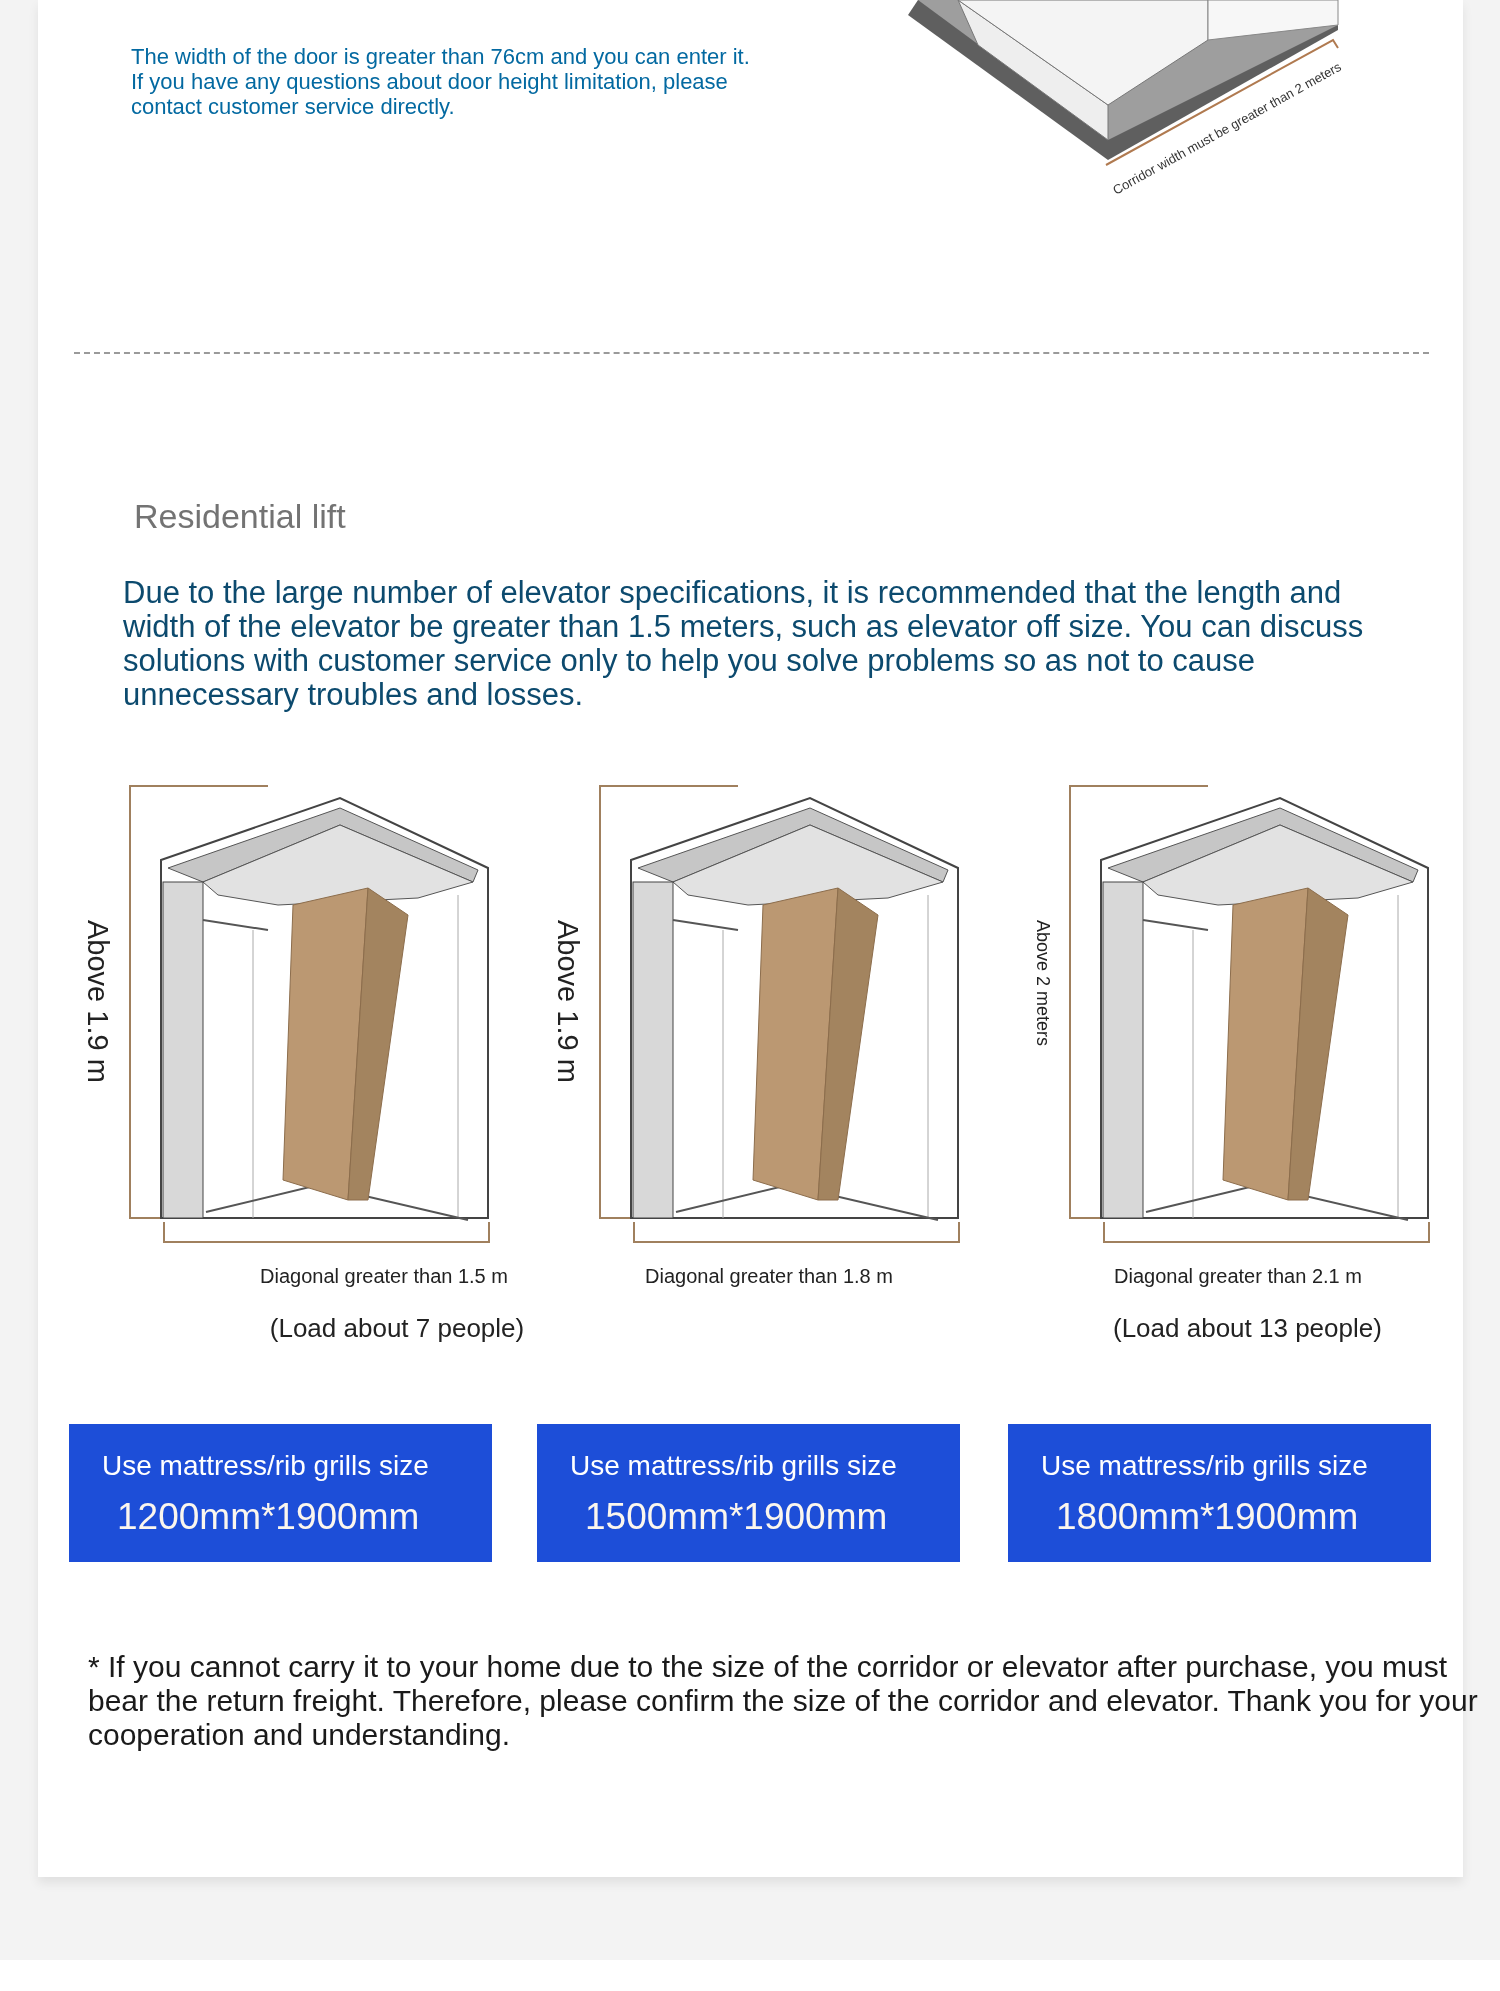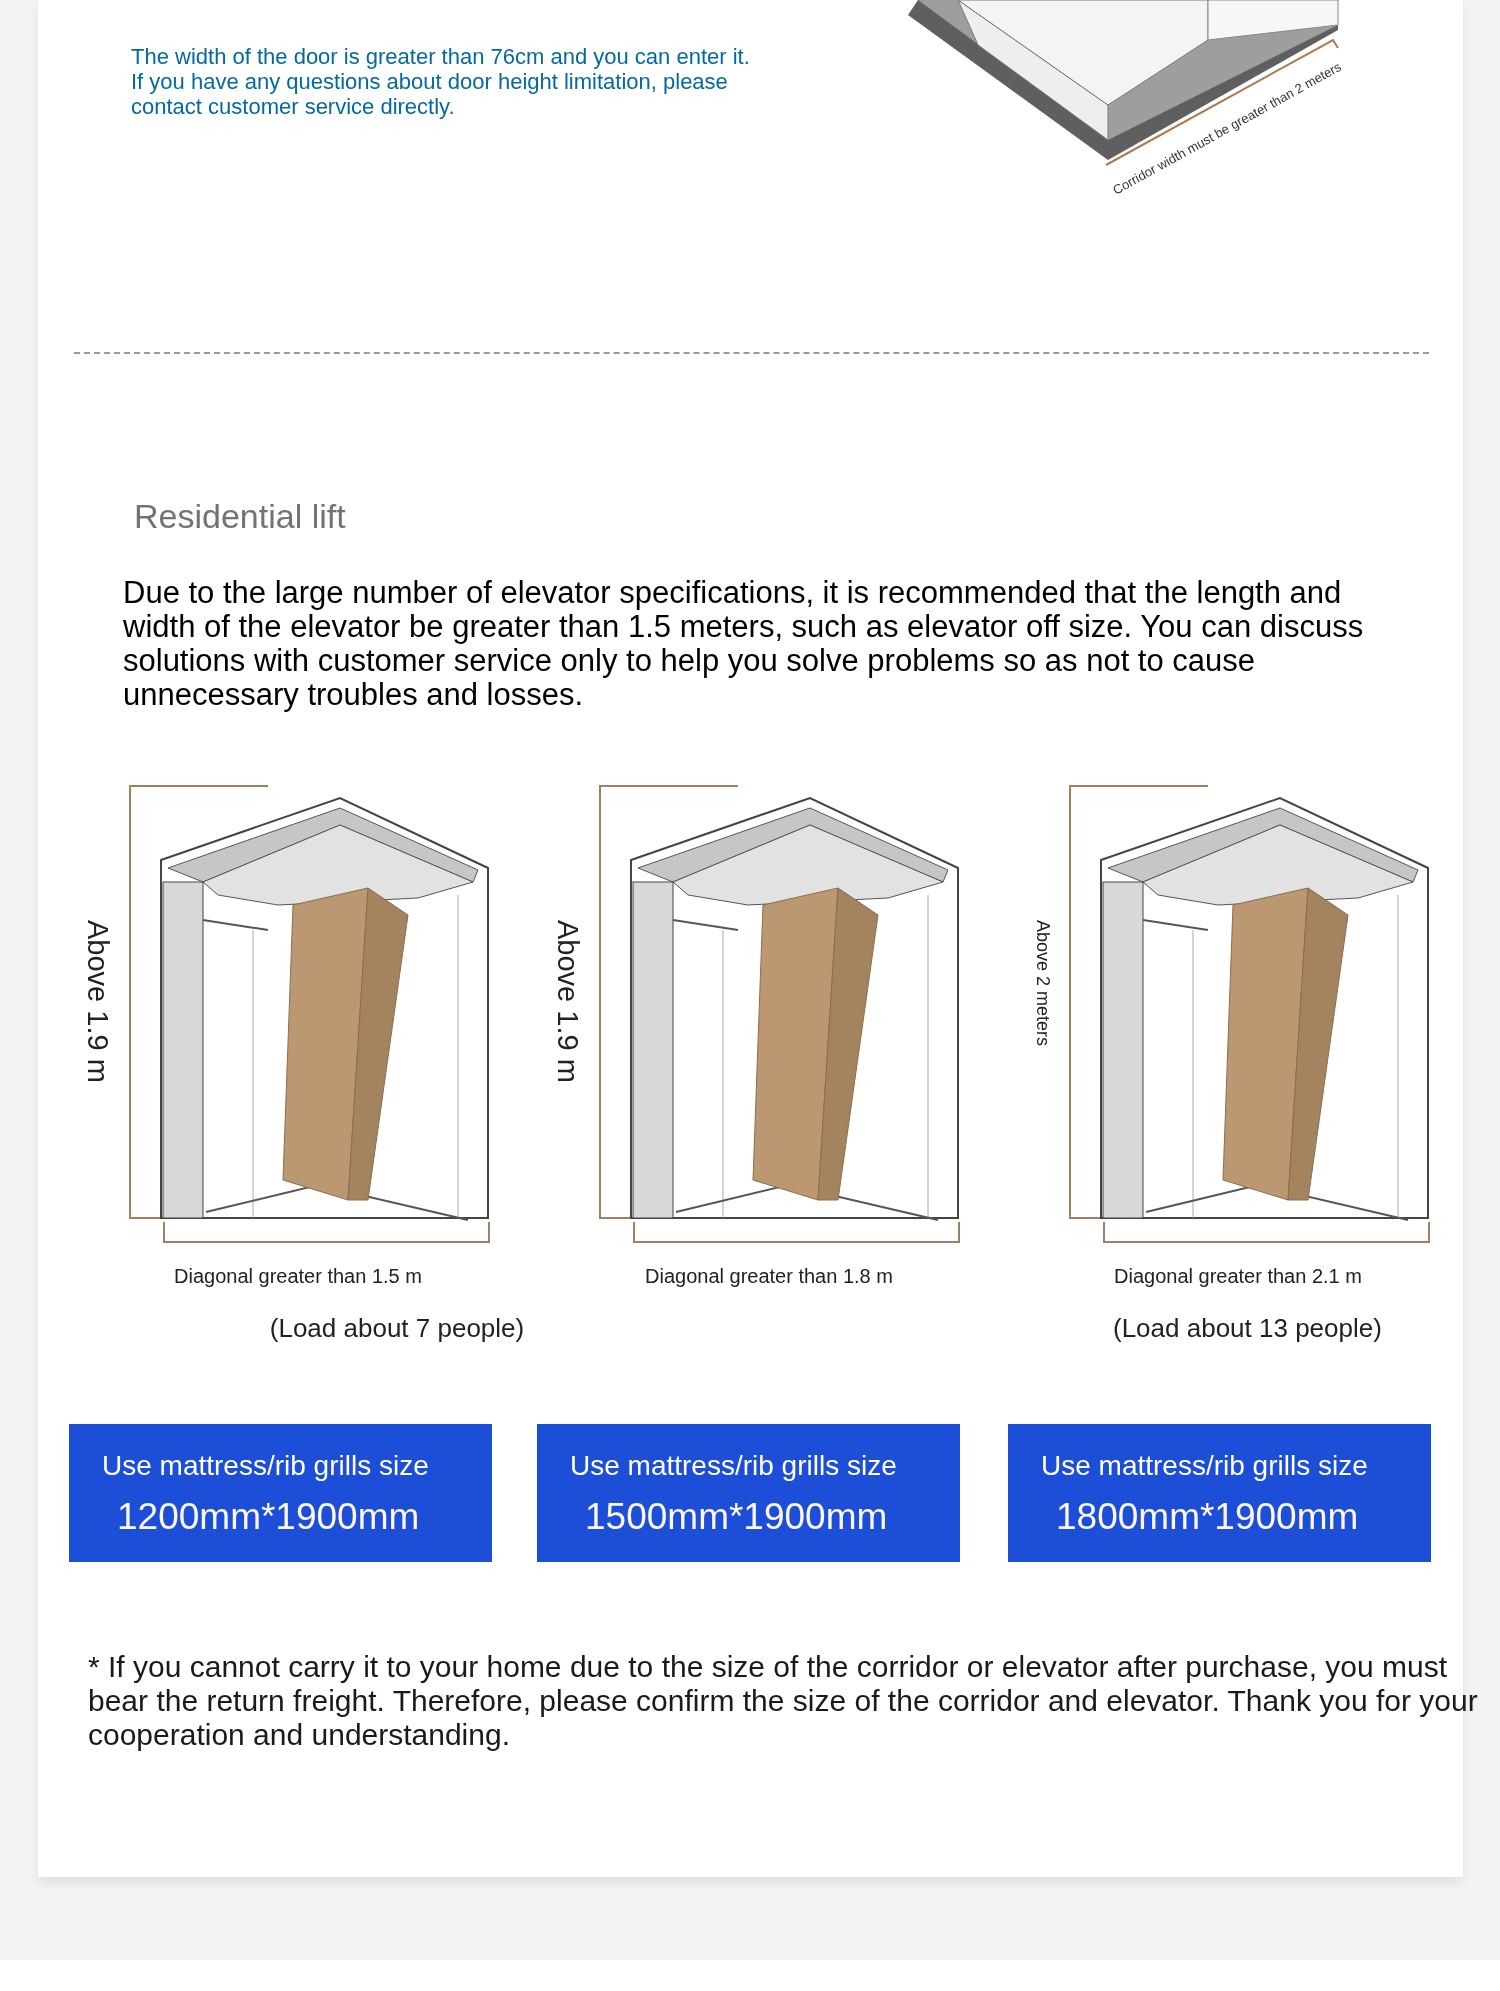--- a/index.html
+++ b/index.html
@@ -4,21 +4,21 @@
 <style>
   html,body{margin:0;padding:0;}
   body{width:1500px;height:1991px;background:#f3f3f3;position:relative;overflow:hidden;font-family:"Liberation Sans",sans-serif;color:#1a1a1a;}
   .bottom-white{position:absolute;left:0;top:1960px;width:1500px;height:31px;background:#fff;}
   .card{position:absolute;left:38px;top:0;width:1425px;height:1877px;background:#fff;box-shadow:0 6px 10px rgba(0,0,0,0.08);}
   .abs{position:absolute;}
   .door-text{left:93px;top:44px;width:620px;font-size:22px;line-height:25px;color:#0369a1;}
   .corridor-illus{left:840px;top:0;width:500px;height:220px;}
   .dash{left:36px;top:352px;width:1355px;height:0;border-top:2px dashed #9a9a9a;}
   .h-lift{left:96px;top:497px;font-size:34px;color:#737373;}
-  .para{left:85px;top:576px;width:1250px;font-size:31px;line-height:34px;color:#000000;}
+  .para{left:85px;top:576px;width:1250px;font-size:31px;line-height:34px;color:#0c4a6e;}
   .panel{position:absolute;top:780px;width:420px;height:470px;}
   .panel svg{position:absolute;left:0;top:0;}
   .vlabel{position:absolute;writing-mode:vertical-rl;color:#222;}
   .cap1{position:absolute;top:1265px;width:420px;text-align:left;font-size:20px;color:#222;}
   .cap2{position:absolute;top:1313px;width:420px;text-align:left;font-size:26px;color:#222;}
   .box{position:absolute;top:1424px;width:423px;height:138px;background:#1d4ed8;color:#fff;}
   .box .l1{position:absolute;left:33px;top:26px;font-size:28px;}
   .box .l2{position:absolute;left:48px;top:72px;font-size:37px;color:#fbf6ee;}
   .foot{left:50px;top:1650px;width:1400px;font-size:30px;line-height:34px;color:#1a1a1a;}
 </style>
@@ -93,21 +93,21 @@
       <rect x="85" y="102" width="40" height="336" fill="#d8d8d8" stroke="#444" stroke-width="1"></rect>
       <line x1="125" y1="140" x2="190" y2="150" stroke="#555" stroke-width="2"></line>
       <line x1="175" y1="150" x2="175" y2="438" stroke="#aaa" stroke-width="1"></line>
       <line x1="380" y1="115" x2="380" y2="438" stroke="#aaa" stroke-width="1"></line>
       <polyline points="128,432 240,405 390,440" fill="none" stroke="#555" stroke-width="2"></polyline>
       <polygon points="215,125 290,108 270,420 205,400" fill="#bb9872" stroke="#8c6d4c" stroke-width="1"></polygon>
       <polygon points="290,108 330,135 290,420 270,420" fill="#a3845f" stroke="#8c6d4c" stroke-width="1"></polygon>
     </svg>
   </div>
 
-  <div class="cap1" style="left:136px;">Diagonal greater than 1.5 m</div>
+  <div class="cap1" style="left:136px;text-align:center;">Diagonal greater than 1.5 m</div>
   <div class="cap2" style="left:149px;text-align:center;">(Load about 7 people)</div>
   <div class="cap1" style="left:607px;">Diagonal greater than 1.8 m</div>
   <div class="cap1" style="left:1076px;">Diagonal greater than 2.1 m</div>
   <div class="cap2" style="left:1075px;">(Load about 13 people)</div>
 
   <div class="box" style="left:31px;">
     <div class="l1">Use mattress/rib grills size</div>
     <div class="l2">1200mm*1900mm</div>
   </div>
   <div class="box" style="left:499px;">

